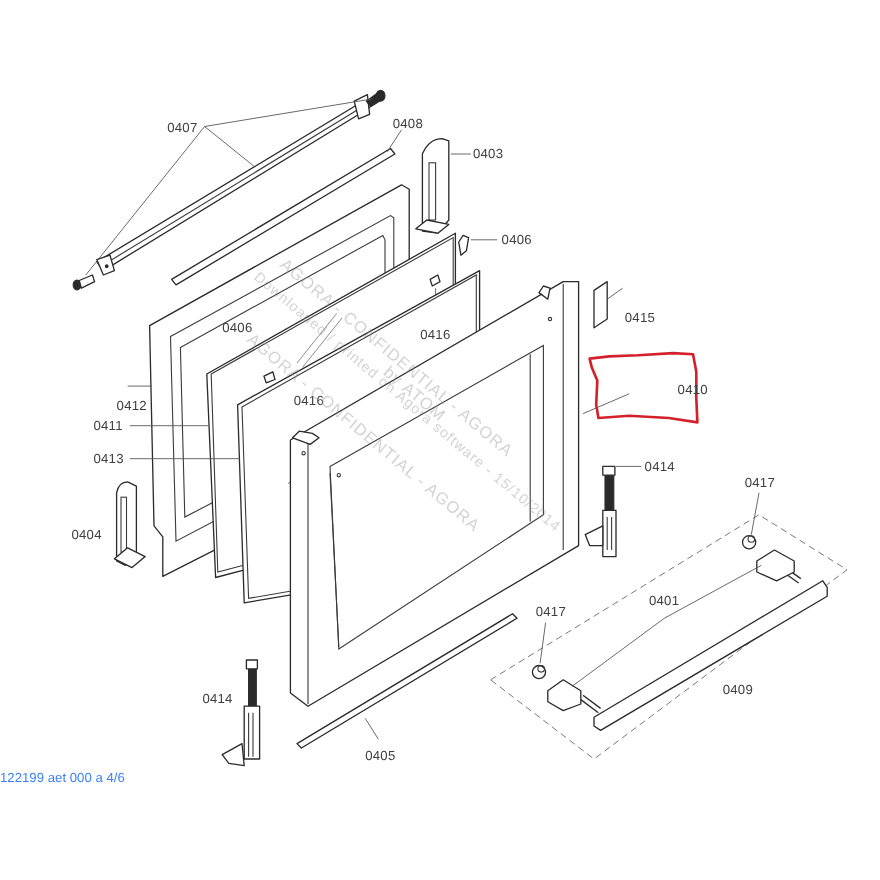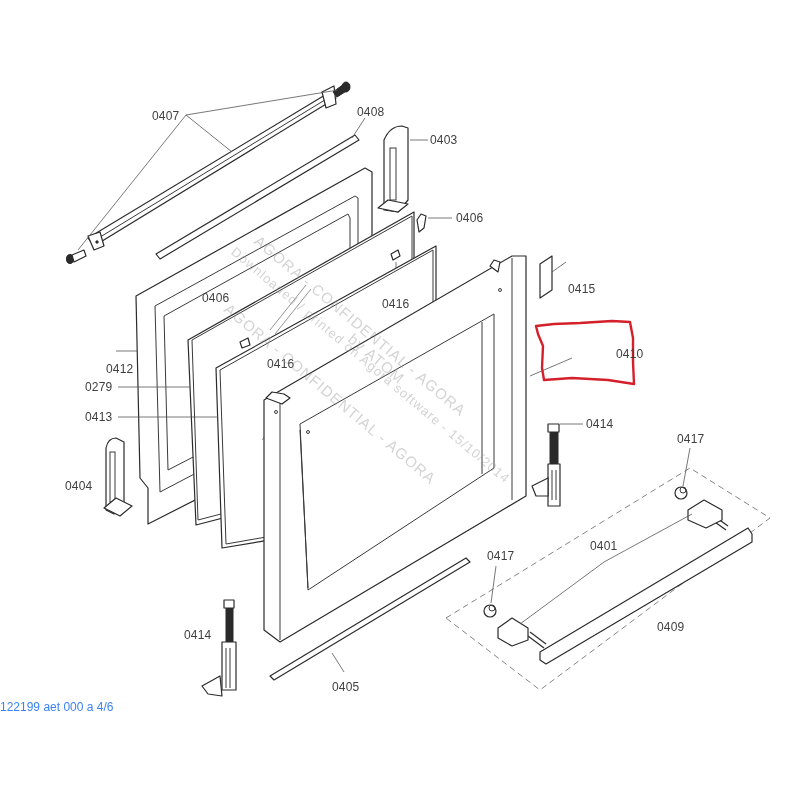--- a/index.html
+++ b/index.html
@@ -226,21 +226,21 @@
 <div class="callout" style="left:152px;top:110px;">0407</div>
 <div class="callout" style="left:357px;top:106px;">0408</div>
 <div class="callout" style="left:430px;top:134px;">0403</div>
 <div class="callout" style="left:456px;top:212px;">0406</div>
 <div class="callout" style="left:568px;top:252px;margin-top:31px;">0415</div>
 <div class="callout" style="left:202px;top:292px;">0406</div>
 <div class="callout" style="left:382px;top:298px;">0416</div>
 <div class="callout" style="left:76px;top:363px;margin-left:30px;">0412</div>
 <div class="callout" style="left:267px;top:358px;">0416</div>
 <div class="callout" style="left:576px;top:348px;padding-left:40px;">0410</div>
-<div class="callout" style="left:85px;top:381px;">0279</div>
+<div class="callout" style="left:85px;top:381px;">0411</div>
 <div class="callout" style="left:85px;top:411px;">0413</div>
 <div class="callout" style="left:586px;top:418px;">0414</div>
 <div class="callout" style="left:677px;top:433px;">0417</div>
 <div class="callout" style="left:65px;top:480px;">0404</div>
 <div class="callout" style="left:590px;top:540px;">0401</div>
 <div class="callout" style="left:487px;top:550px;">0417</div>
 <div class="callout" style="left:657px;top:621px;">0409</div>
 <div class="callout" style="left:184px;top:629px;">0414</div>
 <div class="callout" style="left:332px;top:681px;">0405</div>
 

